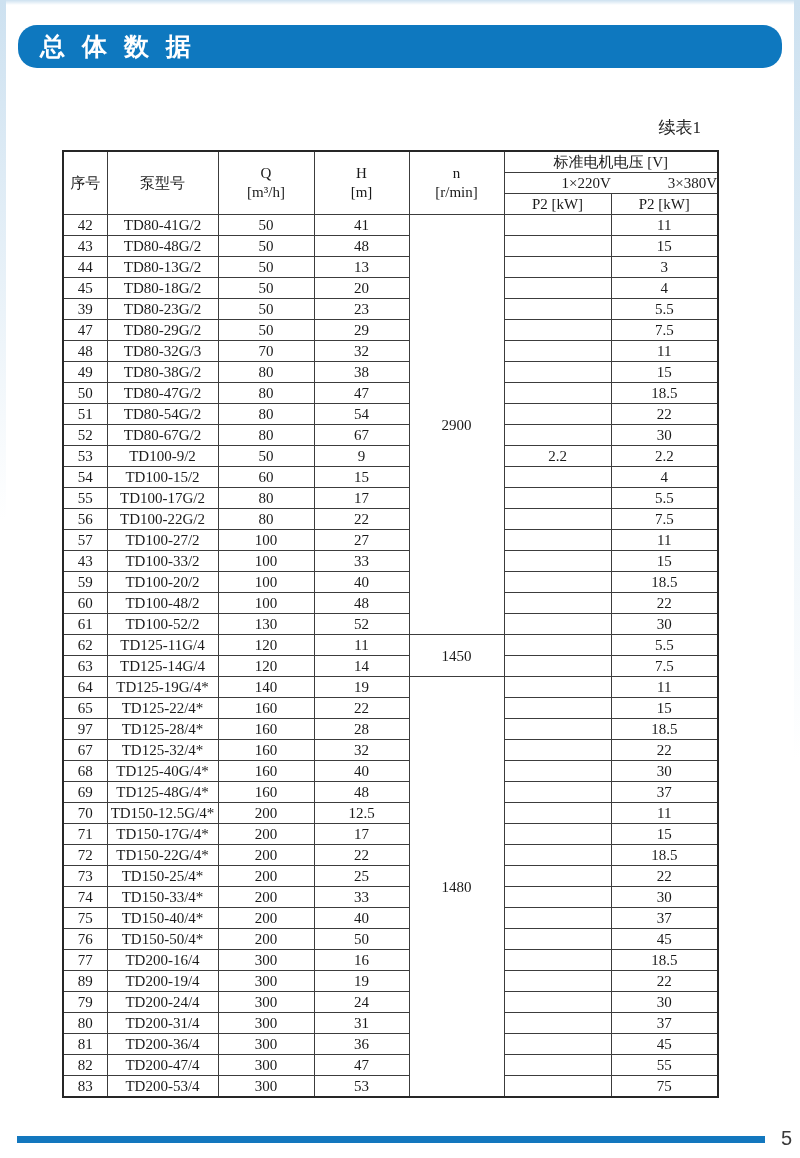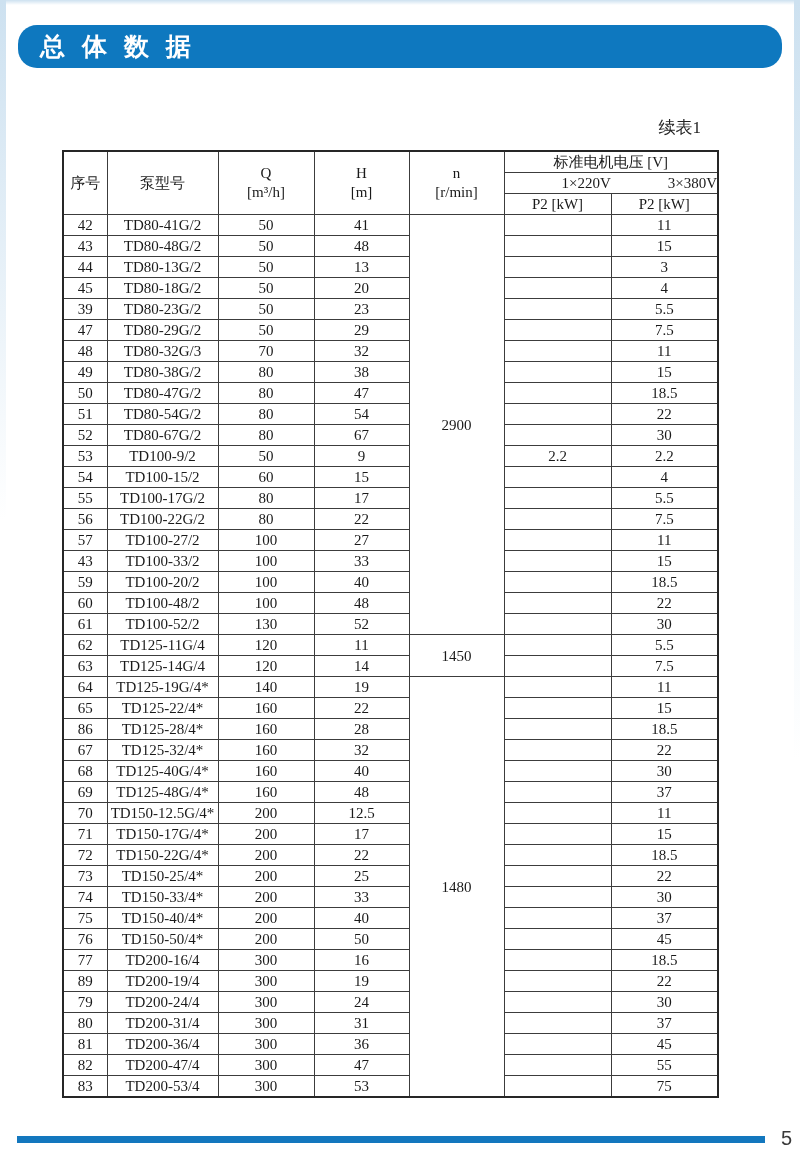--- a/index.html
+++ b/index.html
@@ -316,21 +316,21 @@
         </tr>
         <tr>
           <td>65</td>
           <td>TD125-22/4*</td>
           <td>160</td>
           <td>22</td>
           <td></td>
           <td>15</td>
         </tr>
         <tr>
-          <td>86</td>
+          <td>97</td>
           <td>TD125-28/4*</td>
           <td>160</td>
           <td>28</td>
           <td></td>
           <td>18.5</td>
         </tr>
         <tr>
           <td>67</td>
           <td>TD125-32/4*</td>
           <td>160</td>

